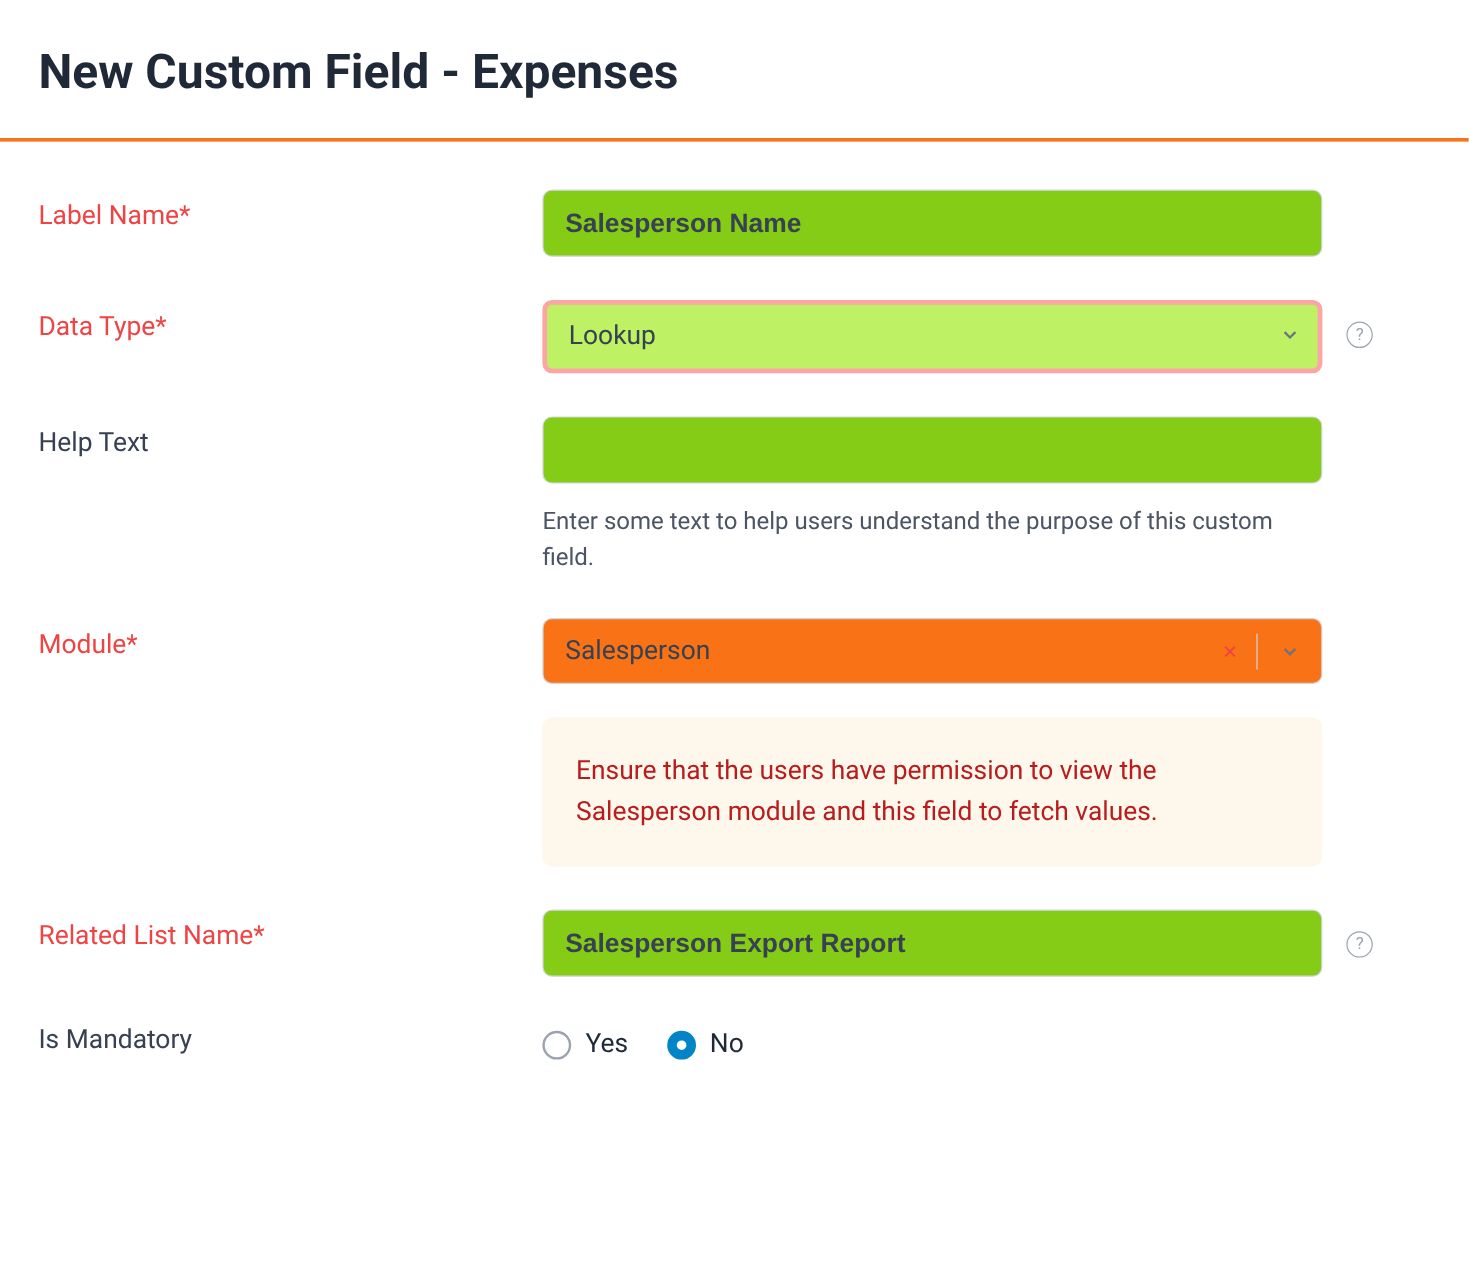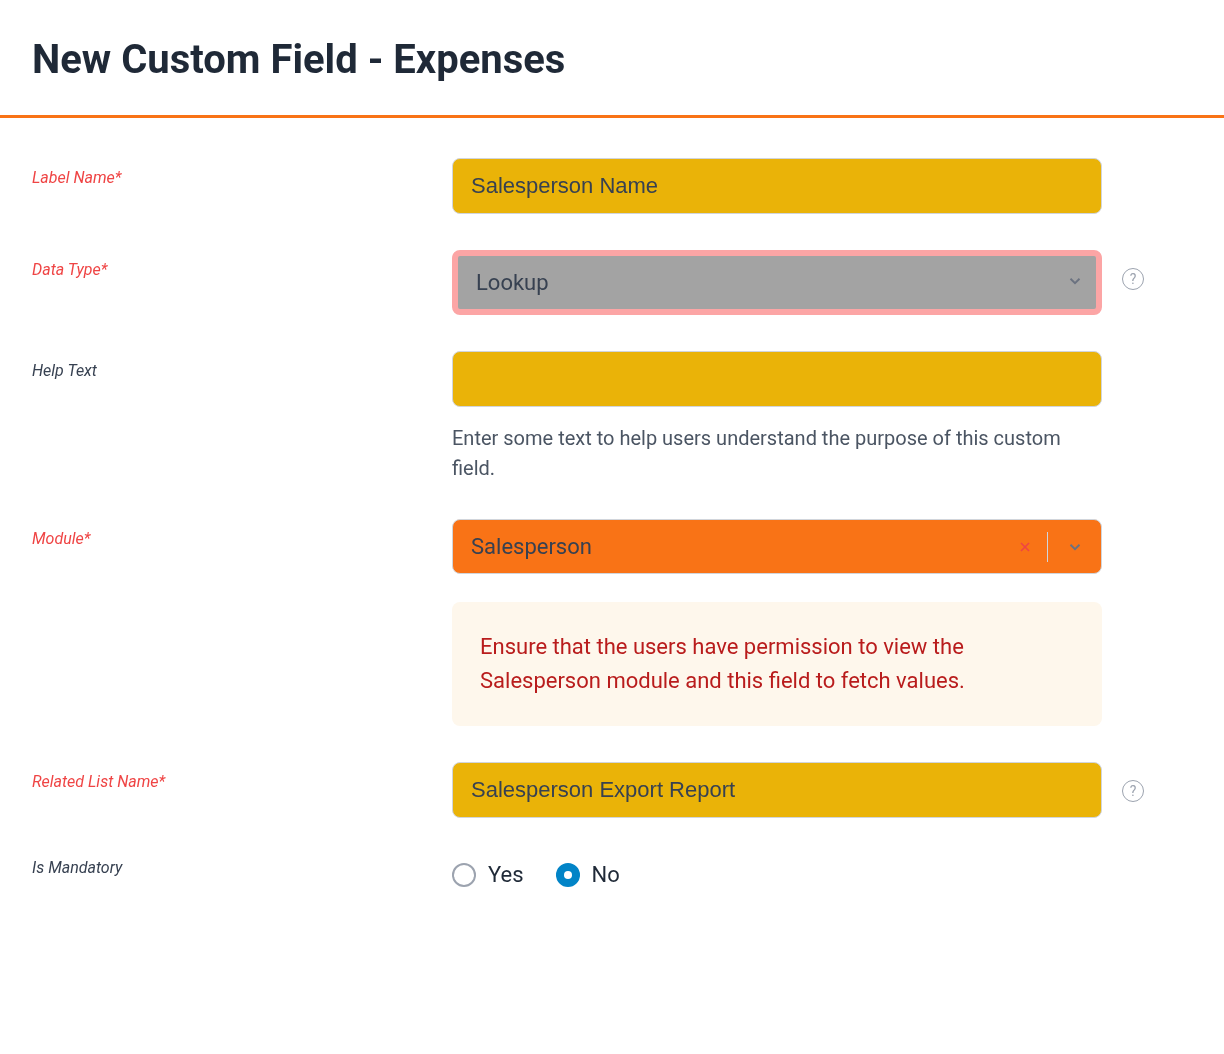--- a/index.html
+++ b/index.html
@@ -31,53 +31,53 @@
       display: flex;
       align-items: flex-start;
       margin-bottom: 36px;
     }
     .form-label-col {
       width: 420px;
       padding-top: 10px;
       flex-shrink: 0;
     }
     .form-label {
-      font-size: 16px;
+      font-size: 22px;
       color: #374151;
-      font-style: italic;
     }
     .form-label.required {
       color: #ef4444;
     }
     .form-input-col {
       flex: 1;
       max-width: 650px;
       position: relative;
     }
     .text-input {
       width: 100%;
       padding: 14px 18px;
       font-size: 22px;
       border: 1px solid #d1d5db;
       border-radius: 8px;
       color: #374151;
-      background: #eab308;
+      background: #84cc16;
+      font-weight: bold;
     }
     .select-wrap {
       position: relative;
       width: 100%;
     }
     .select-input {
       width: 100%;
       padding: 14px 48px 14px 18px;
       font-size: 22px;
-      border: 6px solid #fca5a5;
+      border: 4px solid #fca5a5;
       border-radius: 8px;
       color: #374151;
-      background: #a3a3a3;
+      background: #bef264;
       cursor: pointer;
       display: flex;
       align-items: center;
     }
     .chevron {
       position: absolute;
       right: 18px;
       top: 50%;
       transform: translateY(-50%);
       pointer-events: none;

